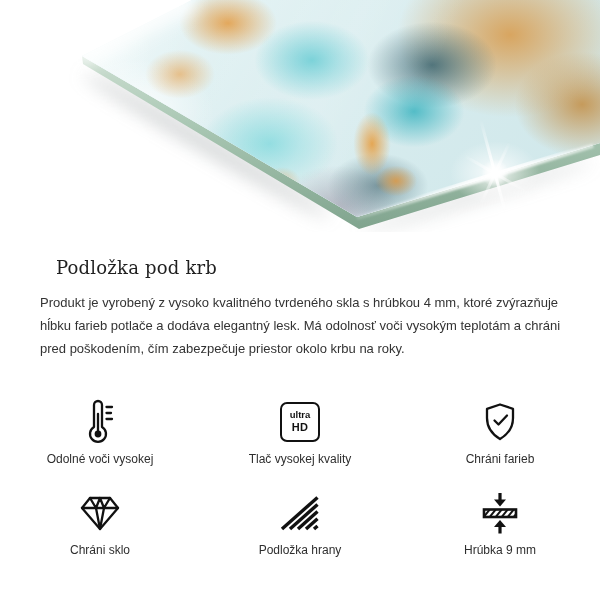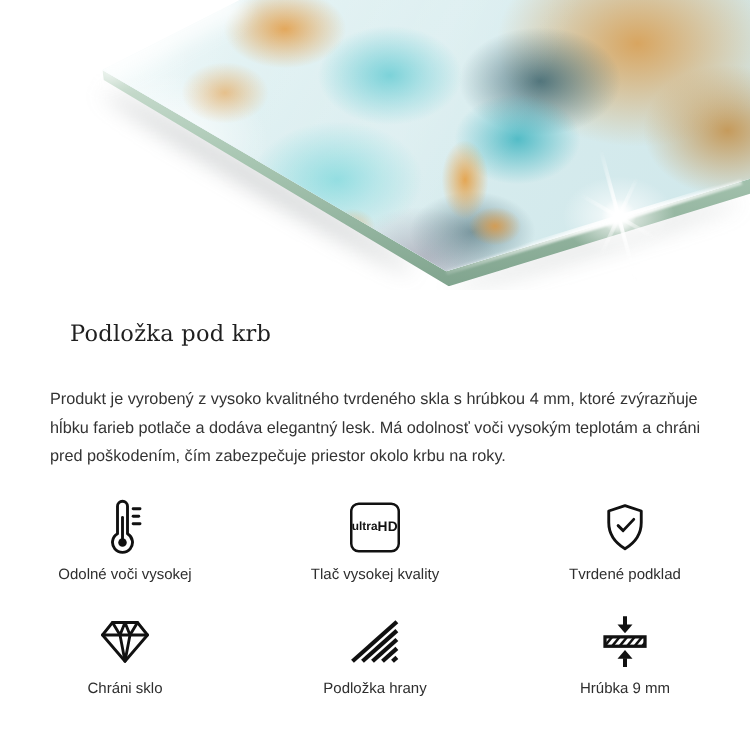--- a/index.html
+++ b/index.html
@@ -53,31 +53,31 @@
   .ray-4{width:70px;left:-35px;transform:rotate(-65deg);opacity:.7;}
   .sparkle .core{position:absolute;left:-14px;top:-14px;width:28px;height:28px;border-radius:50%;
     background:radial-gradient(circle,#fff 0 18%, rgba(255,255,255,.75) 35%, rgba(255,255,255,0) 70%);}
   .sparkle .glow{position:absolute;left:-45px;top:-32px;width:90px;height:64px;border-radius:50%;
     background:radial-gradient(closest-side, rgba(255,255,255,.85), rgba(255,255,255,0));}
 
   
   .title{position:absolute;left:40px;top:233px;margin:16px;font-family:"DejaVu Serif","Liberation Serif",serif;
     font-weight:400;font-size:18px;line-height:37px;color:var(--title-text,#1f1f1f);letter-spacing:.2px;}
   .title span{display:block;}
-  .desc{position:absolute;left:40px;top:307px;width:532px;margin:0;font-size:13px;line-height:23px;color:var(--body-text,#333);}
+  .desc{position:absolute;left:40px;top:291px;width:532px;margin:0;font-size:13px;line-height:23px;color:var(--body-text,#333);}
 
   
   .features{position:absolute;left:0;top:399px;width:600px;display:grid;grid-template-columns:repeat(3,200px);row-gap:24px;}
   .feature{display:flex;flex-direction:column;align-items:center;}
   .icon-wrap{height:46px;display:flex;align-items:center;justify-content:center;}
   .feature .label{margin-top:7px;font-size:12px;color:#2e2e2e;}
   .icon-wrap svg{display:block;}
   .stroke{fill:none;stroke:var(--icon-stroke,#111);stroke-width:2.3;stroke-linecap:round;stroke-linejoin:round;}
   .fillk{fill:var(--icon-stroke,#111);stroke:none;}
-  .hd-box{width:36px;height:36px;border:2.6px solid var(--icon-stroke,#111);border-radius:7px;display:flex;flex-direction:row;align-items:center;justify-content:center;color:var(--icon-stroke,#111);}
+  .hd-box{width:36px;height:36px;border:2.6px solid var(--icon-stroke,#111);border-radius:7px;display:flex;flex-direction:column;align-items:center;justify-content:center;color:var(--icon-stroke,#111);}
   .hd-top{font-size:9.5px;font-weight:700;line-height:10px;}
   .hd-bottom{font-size:11px;font-weight:800;line-height:15px;letter-spacing:.3px;}
 </style>
 </head>
 <body>
 
 <div class="stage">
 
   <div class="hero">
     <div class="shadow shadow-left"></div>
@@ -128,21 +128,21 @@
       <div class="label">Tlač vysokej kvality</div>
     </div>
 
     <div class="feature">
       <div class="icon-wrap">
         <svg width="36" height="40" viewBox="0 0 36 40">
           <path class="stroke" d="M18 2.5 L31 6.8 L31 16 C31 25.5 25.5 32.5 18 37 C10.5 32.5 5 25.5 5 16 L5 6.8 Z"></path>
           <path class="stroke" d="M12.5 18.5 L16.5 22.5 L25 13.5"></path>
         </svg>
       </div>
-      <div class="label">Tvrdené podklad</div>
+      <div class="label">Chráni farieb</div>
     </div>
 
     <div class="feature">
       <div class="icon-wrap">
         <svg width="44" height="38" viewBox="0 0 44 38">
           <path class="stroke" d="M12 4 L32 4 L40 14 L22 35 L4 14 Z"></path>
           <path class="stroke" d="M4 14 L40 14"></path>
           <path class="stroke" d="M12 4 L18 14 L22 4 L26 14 L32 4"></path>
           <path class="stroke" d="M18 14 L22 35 L26 14"></path>
         </svg>

